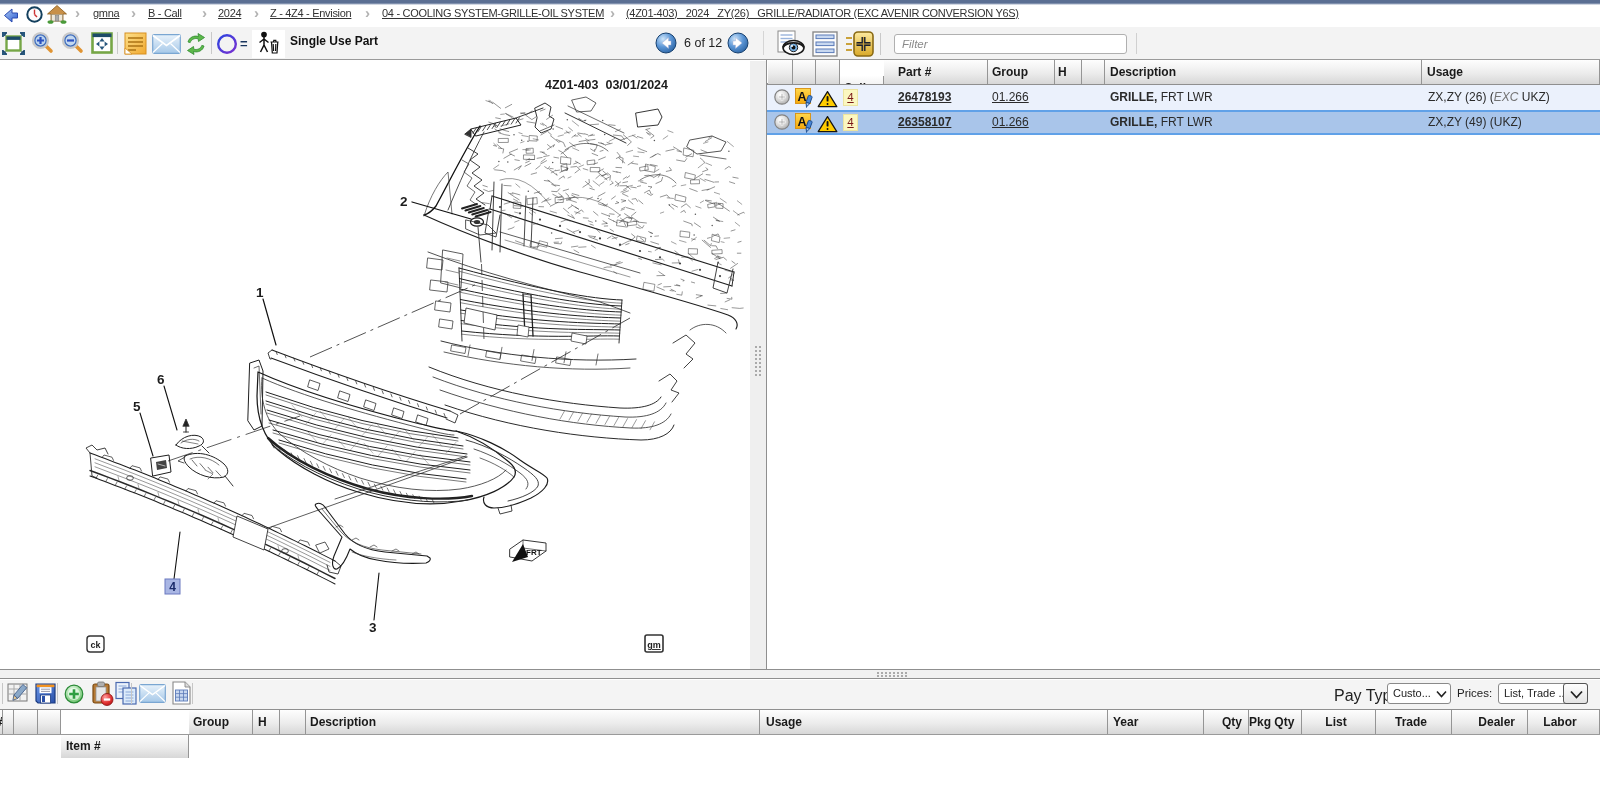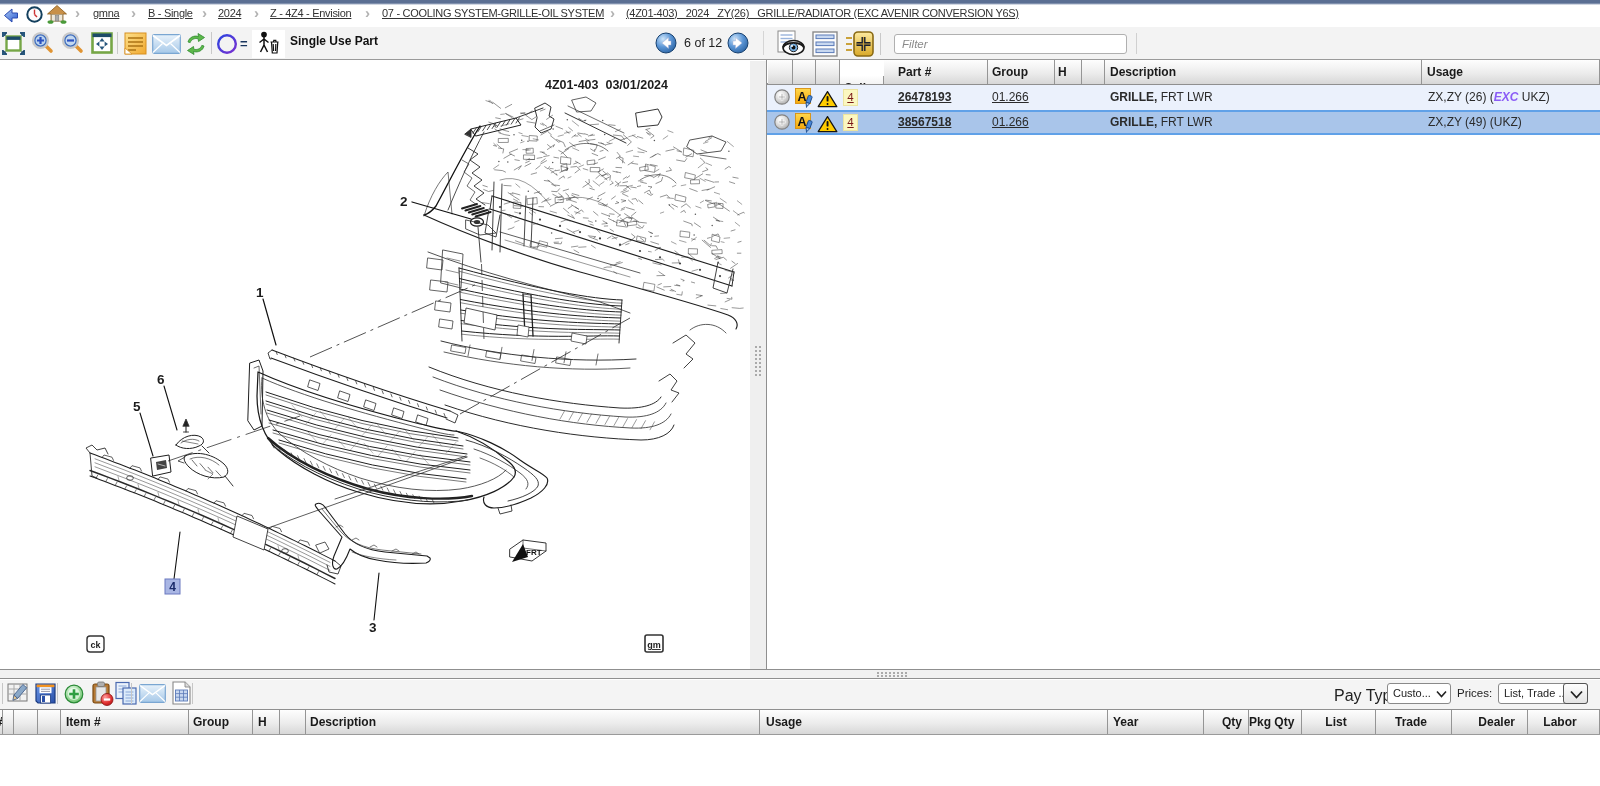--- a/index.html
+++ b/index.html
@@ -36,24 +36,24 @@
  <ellipse cx="3.5" cy="17" rx="3" ry="1.8" fill="#4a9a3a"></ellipse>
  <ellipse cx="16.5" cy="17" rx="3" ry="1.8" fill="#4a9a3a"></ellipse>
   </svg>
 <div class="chev" style="left:75px">›</div>
 <div class="chev" style="left:131px">›</div>
 <div class="chev" style="left:202px">›</div>
 <div class="chev" style="left:254px">›</div>
 <div class="chev" style="left:365px">›</div>
 <div class="chev" style="left:610px">›</div>
 <div class="crumb" style="left:93px">gmna</div>
-<div class="crumb" style="left:148px">B - Single</div>
+<div class="crumb" style="left:148px">B - Call</div>
 <div class="crumb" style="left:218px">2024</div>
 <div class="crumb" style="left:270px">Z - 4Z4 - Envision</div>
-<div class="crumb" style="left:382px">07 - COOLING SYSTEM-GRILLE-OIL SYSTEM</div>
+<div class="crumb" style="left:382px">04 - COOLING SYSTEM-GRILLE-OIL SYSTEM</div>
 <div class="crumb" style="left:626px">(4Z01-403)&nbsp;&nbsp;&nbsp;2024&nbsp;&nbsp;&nbsp;ZY(26)&nbsp;&nbsp;&nbsp;GRILLE/RADIATOR (EXC AVENIR CONVERSION Y6S)</div>
 <div class="abs" style="left:0;top:27px;width:1600px;height:33px;background:#f3f3f3;border-bottom:1px solid #9a9a9a"></div>
 
 <svg class="abs" style="left:2px;top:32px" width="23" height="23" viewBox="0 0 23 23">
  <rect x="4.5" y="4.5" width="14" height="14" fill="#fff" stroke="#76a646" stroke-width="2.4"></rect>
  <rect x="4.5" y="4.5" width="14" height="3.4" fill="#1c4a68"></rect>
  <g stroke="#27567c" stroke-width="1.8">
       <path d="M3.5,3.5 L0.8,0.8 M0.8,5 L0.8,0.8 L5,0.8"></path>
       <path d="M19.5,3.5 L22.2,0.8 M18,0.8 L22.2,0.8 L22.2,5"></path>
       <path d="M3.5,19.5 L0.8,22.2 M0.8,18 L0.8,22.2 L5,22.2"></path>
@@ -1079,22 +1079,22 @@
 <svg class="abs" style="left:817px;top:115px" width="21" height="18" viewBox="0 0 21 18">
  <path d="M10.5,1.6 L19.8,16.6 L1.2,16.6 Z" fill="#ffcc00" stroke="#141414" stroke-width="1.25" stroke-linejoin="round"></path>
  <rect x="9.6" y="6" width="1.9" height="5.6" rx="0.9" fill="#111"></rect>
  <rect x="9.6" y="13" width="1.9" height="1.9" rx="0.9" fill="#111"></rect>
   </svg>
 <div class="abs" style="left:843px;top:114px;width:15px;height:17px;background:#fbf7c0;border:1px solid #ece4a0"></div>
 <div class="abs" style="left:843px;top:115px;width:15px;height:16px;font-size:11.5px;color:#7a1818;text-align:center;text-decoration:underline;line-height:15px">4</div>
 <div class="rowtext" style="left:898px;top:90px;font-weight:700;text-decoration:underline">26478193</div>
 <div class="rowtext" style="left:992px;top:90px;text-decoration:underline">01.266</div>
 <div class="rowtext" style="left:1110px;top:90px"><b>GRILLE,</b> FRT LWR</div>
-<div class="rowtext" style="left:1428px;top:90px">ZX,ZY (26) (<span style="color:#8b5cf6;font-weight:700;font-style:italic">EXC</span> UKZ)</div>
-<div class="rowtext" style="left:898px;top:115px;font-weight:700;text-decoration:underline">38567518</div>
+<div class="rowtext" style="left:1428px;top:90px">ZX,ZY (26) (<span style="color:#737373;font-weight:400;font-style:italic">EXC</span> UKZ)</div>
+<div class="rowtext" style="left:898px;top:115px;font-weight:700;text-decoration:underline">26358107</div>
 <div class="rowtext" style="left:992px;top:115px;text-decoration:underline">01.266</div>
 <div class="rowtext" style="left:1110px;top:115px"><b>GRILLE,</b> FRT LWR</div>
 <div class="rowtext" style="left:1428px;top:115px">ZX,ZY (49) (UKZ)</div>
 <div class="abs" style="left:0;top:669px;width:1600px;height:10px;background:#f1f1f1;border-top:1px solid #8f8f8f;border-bottom:1px solid #8f8f8f"></div>
 <div class="abs" style="left:0;top:680px;width:1600px;height:30px;background:#f4f4f4;border-bottom:1px solid #8f8f8f"></div>
 <div class="abs" style="left:877px;top:672px;width:2px;height:2px;background:#aaa"></div>
 <div class="abs" style="left:877px;top:675px;width:2px;height:2px;background:#aaa"></div>
 <div class="abs" style="left:881px;top:672px;width:2px;height:2px;background:#aaa"></div>
 <div class="abs" style="left:881px;top:675px;width:2px;height:2px;background:#aaa"></div>
 <div class="abs" style="left:885px;top:672px;width:2px;height:2px;background:#aaa"></div>
@@ -1221,21 +1221,21 @@
 <div class="sel" style="left:1498px;top:683px;width:90px"><span style="padding-left:5px">List, Trade ...</span></div>
 <div class="abs" style="left:1563px;top:683px;width:25px;height:21px;border:1px solid #555;border-radius:3px;background:linear-gradient(#fdfdfd,#e4e4e4)">
  <svg style="position:absolute;left:6px;top:6px" width="13" height="9" viewBox="0 0 13 9">
       <path d="M1,1.5 L6.5,7.5 L12,1.5" fill="none" stroke="#222" stroke-width="1.8"></path>
     </svg>
   </div>
 <div class="bhdrcell" style="left:0px;top:710px;width:3px;padding-left:0px"></div>
 <div class="bhdrcell" style="left:3px;top:710px;width:11px;padding-left:0px"></div>
 <div class="bhdrcell" style="left:14px;top:710px;width:24px;padding-left:0px"></div>
 <div class="bhdrcell" style="left:38px;top:710px;width:23px;padding-left:0px"></div>
-<div class="bhdrcell" style="left:61px;top:710px;width:128px;padding-left:5px">Item #</div>
+<div class="bhdrcell" style="left:61px;top:734px;width:128px;padding-left:5px">Item #</div>
 <div class="bhdrcell" style="left:189px;top:710px;width:64px;padding-left:4px">Group</div>
 <div class="bhdrcell" style="left:253px;top:710px;width:27px;padding-left:5px">H</div>
 <div class="bhdrcell" style="left:280px;top:710px;width:26px;padding-left:0px"></div>
 <div class="bhdrcell" style="left:306px;top:710px;width:454px;padding-left:4px">Description</div>
 <div class="bhdrcell" style="left:760px;top:710px;width:348px;padding-left:6px">Usage</div>
 <div class="bhdrcell" style="left:1108px;top:710px;width:96px;padding-left:5px">Year</div>
 <div class="bhdrcell" style="left:1204px;top:710px;width:45px;padding-right:6px;text-align:right">Qty</div>
 <div class="bhdrcell" style="left:1249px;top:710px;width:53px;padding-right:5px;">Pkg Qty</div>
 <div class="bhdrcell" style="left:1302px;top:710px;width:74px;padding-right:5px;text-align:center">List</div>
 <div class="bhdrcell" style="left:1376px;top:710px;width:76px;padding-right:5px;text-align:center">Trade</div>

